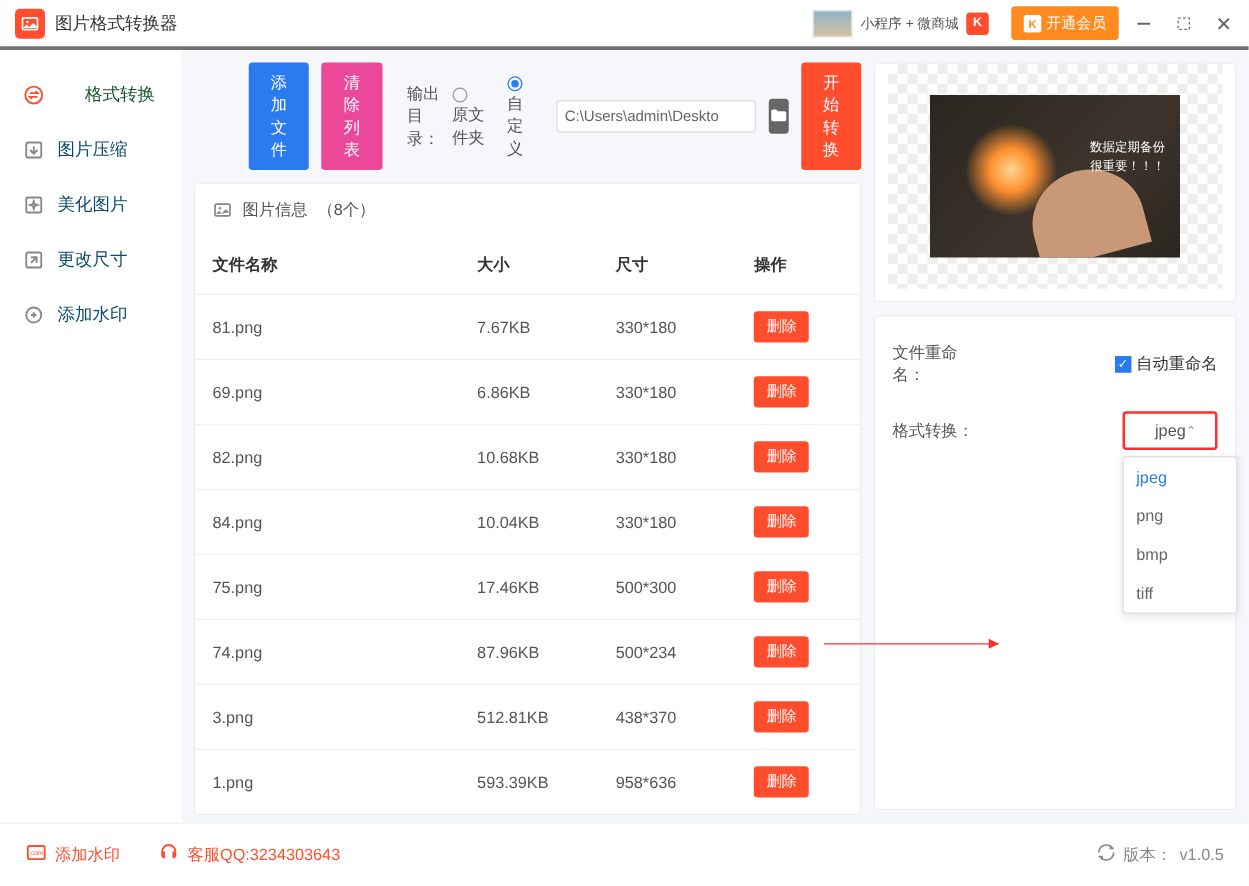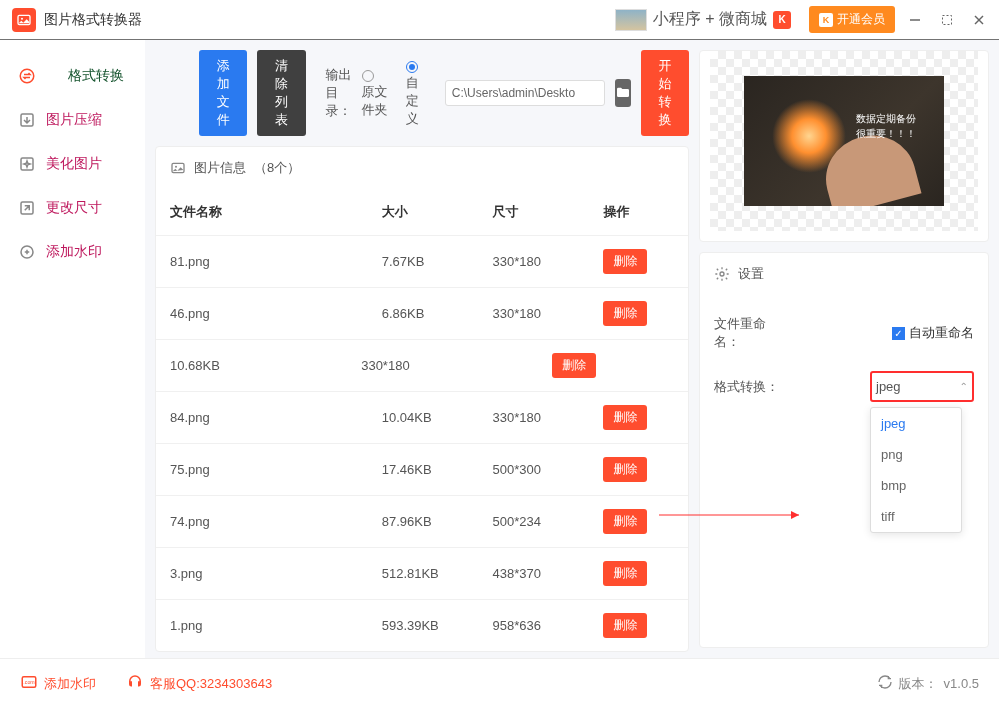--- a/index.html
+++ b/index.html
@@ -1,42 +1,42 @@
 <!DOCTYPE html>
 <html><head>
   <meta charset="utf-8">
   <style>
     * { margin: 0; padding: 0; box-sizing: border-box; font-family: "Microsoft YaHei", sans-serif; }
     body { width: 999px; height: 709px; background: #fff; font-size: 13px; color: #333; position: relative; }
     
-    .titlebar { height: 40px; display: flex; align-items: center; padding: 0 12px; border-bottom: 1px solid #737373; }
+    .titlebar { height: 40px; display: flex; align-items: center; padding: 0 12px; border-bottom: 3px solid #737373; }
     .logo { width: 24px; height: 24px; background: #ff4d2e; border-radius: 4px; display: flex; align-items: center; justify-content: center; margin-right: 8px; }
     .logo svg { width: 16px; height: 16px; }
     .app-title { font-size: 14px; color: #333; }
     .titlebar-spacer { flex: 1; }
     .promo { display: flex; align-items: center; gap: 6px; margin-right: 6px; }
     .promo-img { width: 32px; height: 22px; background: linear-gradient(180deg,#8fb3c7,#d4c4a0); border: 1px solid #ddd; }
-    .promo-text { font-size: 16px; color: #555; }
+    .promo-text { font-size: 11px; color: #555; }
     .promo-badge { width: 18px; height: 18px; background: #ff4d2e; border-radius: 3px; display: flex; align-items: center; justify-content: center; color: #fff; font-size: 10px; font-weight: bold; }
     .vip-btn { background: #ff8a1f; color: #fff; border: none; padding: 5px 10px; border-radius: 3px; font-size: 12px; margin: 0 12px; display: flex; align-items: center; gap: 4px; cursor: pointer; }
     .vip-badge { background: #fff; color: #ff8a1f; border-radius: 2px; width: 14px; height: 14px; font-size: 9px; font-weight: bold; display: flex; align-items: center; justify-content: center; }
     .win-btns { display: flex; gap: 16px; align-items: center; }
     .win-btn { cursor: pointer; color: #666; display: flex; align-items: center; justify-content: center; width: 16px; height: 16px; }
     
     .main { display: flex; height: 618px; }
     .sidebar { width: 145px; padding: 14px 0 0 18px; }
-    .side-item { display: flex; align-items: center; gap: 10px; padding: 13px 0; font-size: 14px; color: #be185d; cursor: pointer; }
+    .side-item { display: flex; align-items: center; gap: 10px; padding: 13px 0; font-size: 14px; color: #0c4a6e; cursor: pointer; }
     .side-item.active { color: #14532d; gap: 32px; }
     .side-icon { width: 18px; height: 18px; display: flex; align-items: center; justify-content: center; }
     
     .content { flex: 1; background: #f6f7fa; padding: 10px; display: flex; gap: 10px; }
     .left-col { flex: 1; display: flex; flex-direction: column; gap: 10px; }
     .toolbar { display: flex; align-items: center; gap: 10px; margin-left: 44px; }
     .btn-blue { background: #2a7af0; color: #fff; border: none; padding: 7px 14px; border-radius: 3px; font-size: 13px; cursor: pointer; }
-    .btn-orange { background: #404040; color: #fff; border: none; padding: 7px 14px; border-radius: 3px; font-size: 13px; cursor: pointer; }
+    .btn-orange { background: #ec4899; color: #fff; border: none; padding: 7px 14px; border-radius: 3px; font-size: 13px; cursor: pointer; }
     .btn-red { background: #ff4d2e; color: #fff; border: none; padding: 7px 14px; border-radius: 3px; font-size: 13px; cursor: pointer; }
     .toolbar-spacer { flex: 1; }
     .out-label { font-size: 13px; color: #555; }
     .radio { width: 12px; height: 12px; border: 1px solid #999; border-radius: 50%; display: inline-block; vertical-align: middle; margin-right: 3px; position: relative; }
     .radio.checked { border-color: #2a7af0; }
     .radio.checked::after { content: ""; position: absolute; inset: 2px; background: #2a7af0; border-radius: 50%; }
     .radio-label { font-size: 13px; color: #555; margin-right: 8px; cursor: pointer; }
     .path-input { width: 160px; padding: 5px 6px; border: 1px solid #ddd; border-radius: 3px; font-size: 12px; color: #666; }
     .folder-btn { width: 28px; height: 28px; background: #666; border-radius: 3px; display: flex; align-items: center; justify-content: center; cursor: pointer; }
     
@@ -52,27 +52,27 @@
     .col-act { flex: 0.7; }
     .table-row { display: flex; padding: 13px 14px; border-top: 1px solid #f0f0f0; font-size: 13px; color: #555; align-items: center; }
     .del-btn { background: #ff4d2e; color: #fff; border: none; padding: 4px 10px; border-radius: 3px; font-size: 12px; cursor: pointer; }
     
     .right-col { width: 290px; display: flex; flex-direction: column; gap: 10px; }
     .preview-body { padding: 0 10px 10px; }
     .checker { background: repeating-conic-gradient(#eee 0 25%, #fff 0 50%) 0 0/16px 16px; width: 100%; height: 180px; display: flex; align-items: center; justify-content: center; }
     .preview-img { width: 200px; height: 130px; background: linear-gradient(135deg,#2a2520 0%,#3d352c 60%,#2a2520 100%); position: relative; display: flex; align-items: center; justify-content: center; overflow: hidden; }
     .glow { position: absolute; left: 25px; top: 20px; width: 80px; height: 80px; border-radius: 50%; background: radial-gradient(circle,#ffd590 0%,#ff9030 30%,transparent 65%); }
     .hand { position: absolute; bottom: 0; right: 30px; width: 90px; height: 70px; background: #c89878; border-radius: 50% 50% 0 0 / 60% 60% 0 0; transform: rotate(-15deg); }
-    .preview-text { position: absolute; right: 28px; top: 35px; color: #fff; font-size: 10px; line-height: 1.5; text-align: left; }
+    .preview-text { position: absolute; right: 12px; top: 35px; color: #fff; font-size: 10px; line-height: 1.5; text-align: left; }
     
     .settings-body { padding: 10px 14px 20px; }
     .set-row { display: flex; align-items: center; gap: 10px; padding: 10px 0; font-size: 13px; justify-content: space-between; }
     .set-label { color: #555; width: 72px; }
     .chk { width: 13px; height: 13px; border: 1px solid #2a7af0; background: #2a7af0; display: inline-flex; align-items: center; justify-content: center; color: #fff; font-size: 10px; margin-right: 4px; }
-    .select-box { border: 2px solid #ff2e2e; width: 104px; padding: 6px 4px; border-radius: 3px; display: flex; justify-content: space-between; align-items: center; cursor: pointer; color: #555; position: relative; }
+    .select-box { border: 2px solid #ff2e2e; width: 76px; padding: 6px 24px; border-radius: 3px; display: flex; justify-content: space-between; align-items: center; cursor: pointer; color: #555; position: relative; }
     .dropdown { position: absolute; top: 34px; left: -2px; width: 92px; background: #fff; border: 1px solid #ddd; border-radius: 3px; box-shadow: 0 2px 8px rgba(0,0,0,0.1); z-index: 10; }
     .dd-item { padding: 8px 10px; font-size: 13px; color: #666; cursor: pointer; }
     .dd-item.sel { color: #2a7af0; }
     .arrow-line { position: absolute; pointer-events: none; }
     
     .footer { height: 50px; display: flex; align-items: center; padding: 0 20px; gap: 30px; border-top: 1px solid #eee; font-size: 13px; }
     .footer-item { display: flex; align-items: center; gap: 6px; color: #ff4d2e; cursor: pointer; }
     .footer-spacer { flex: 1; }
     .footer-right { display: flex; align-items: center; gap: 6px; color: #888; cursor: pointer; }
   </style>
@@ -204,26 +204,27 @@
           <div class="col-act">操作</div>
         </div>
         <div id="table-body">
             <div class="table-row">
               <div class="col-name">81.png</div>
               <div class="col-size">7.67KB</div>
               <div class="col-dim">330*180</div>
               <div class="col-act"><button class="del-btn">删除</button></div>
             </div>
             <div class="table-row">
-              <div class="col-name">46.png</div>
+              <div class="col-name">69.png</div>
               <div class="col-size">6.86KB</div>
               <div class="col-dim">330*180</div>
               <div class="col-act"><button class="del-btn">删除</button></div>
             </div>
             <div class="table-row">
+              <div class="col-name">82.png</div>
               <div class="col-size">10.68KB</div>
               <div class="col-dim">330*180</div>
               <div class="col-act"><button class="del-btn">删除</button></div>
             </div>
             <div class="table-row">
               <div class="col-name">84.png</div>
               <div class="col-size">10.04KB</div>
               <div class="col-dim">330*180</div>
               <div class="col-act"><button class="del-btn">删除</button></div>
             </div>
@@ -265,29 +266,20 @@
               <div class="preview-text">
                   <div>数据定期备份</div>
                   <div>很重要！！！</div>
                 </div>
             </div>
           </div>
         </div>
       </div>
 
       <div class="panel" style="flex:1">
-        <div class="panel-head">
-          <span class="panel-icon">
-              <svg width="16" height="16" viewBox="0 0 24 24" fill="none" stroke="#888" stroke-width="2">
-                <circle cx="12" cy="12" r="3"></circle>
-                <path d="M12 2v3M12 19v3M4.2 4.2l2.1 2.1M17.7 17.7l2.1 2.1M2 12h3M19 12h3M4.2 19.8l2.1-2.1M17.7 6.3l2.1-2.1"></path>
-              </svg>
-            </span>
-          <span>设置</span>
-        </div>
         <div class="settings-body">
           <div class="set-row">
             <span class="set-label">文件重命名：</span>
             <label style="display:flex;align-items:center;cursor:pointer">
                 <span class="chk">✓</span>
                 <span>自动重命名</span>
               </label>
           </div>
           <div class="set-row">
             <span class="set-label">格式转换：</span>

